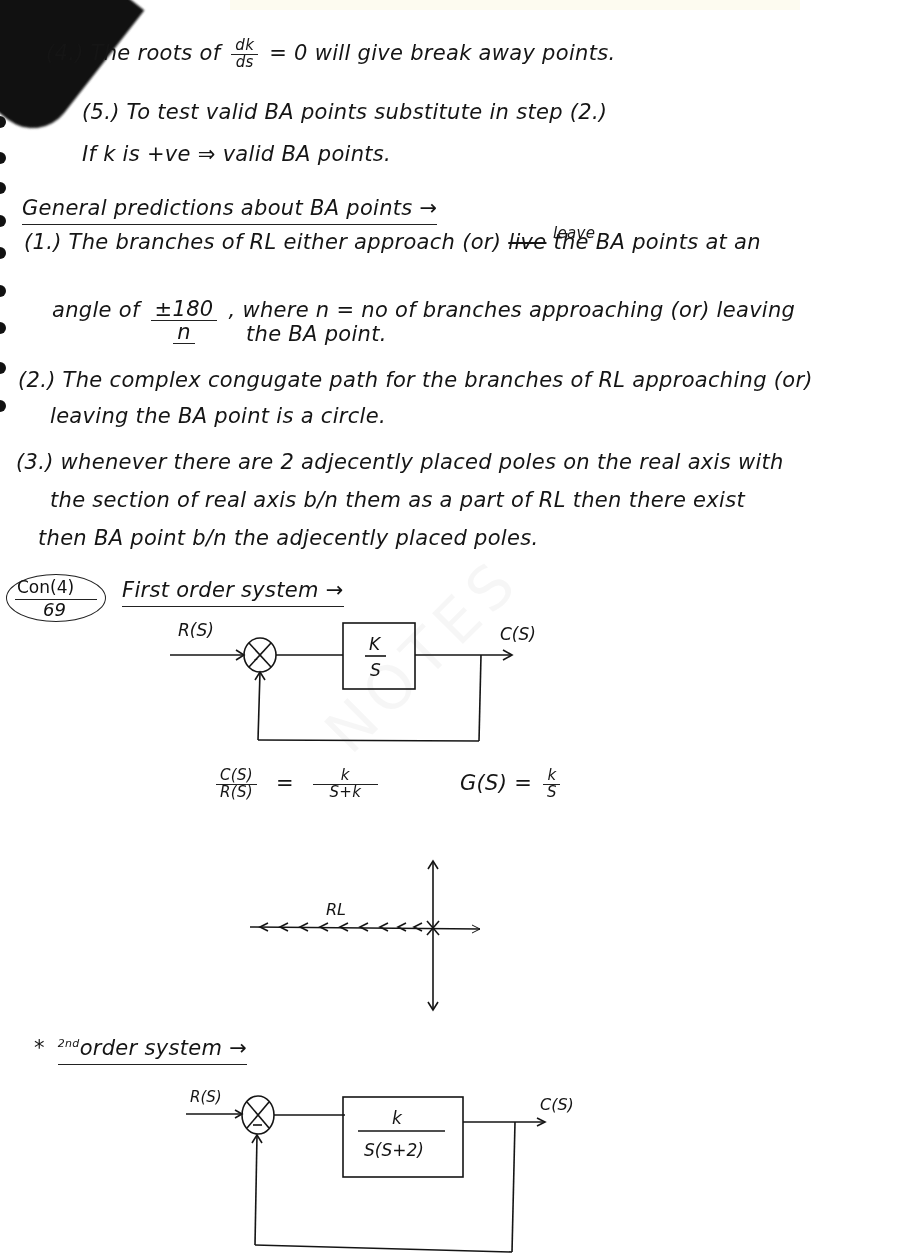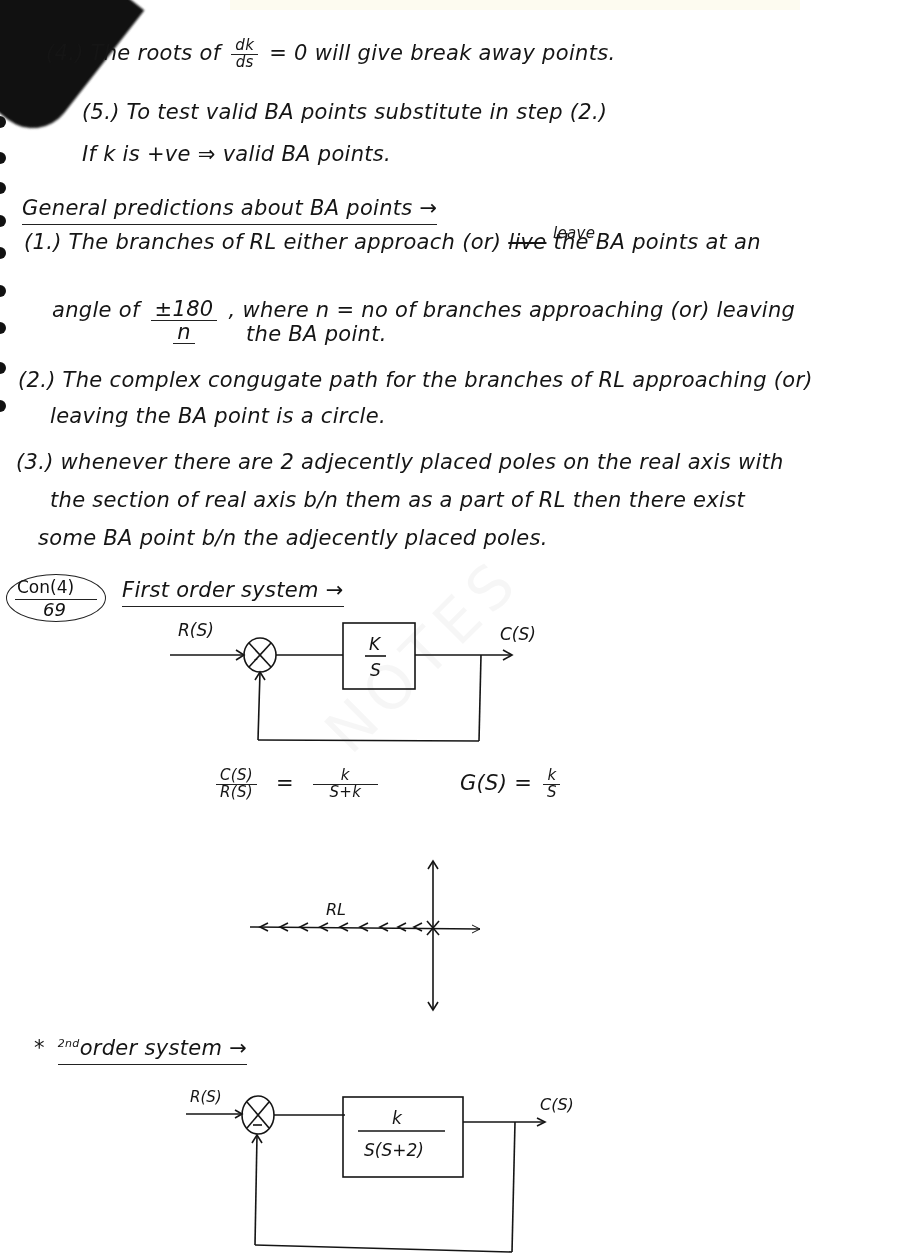--- a/index.html
+++ b/index.html
@@ -104,21 +104,21 @@
     <span>(2.)</span>
     <span>The complex congugate path for the branches of RL approaching (or)</span>
   </div>
   <div class="line" style="left:50px; top:404px;">leaving the BA point is a circle.</div>
 
   <div class="line" style="left:16px; top:450px;">
     <span>(3.)</span>
     <span>whenever there are 2 adjecently placed poles on the real axis with</span>
   </div>
   <div class="line" style="left:50px; top:488px;">the section of real axis b/n them as a part of RL then there exist</div>
-  <div class="line" style="left:38px; top:526px;">some BA point b/n the adjecently placed poles.</div>
+  <div class="line" style="left:38px; top:526px;">then BA point b/n the adjecently placed poles.</div>
 
   <div class="tag">
     <span class="t1">Con(4)</span>
     <div class="hr"></div>
     <span class="t2">69</span>
   </div>
   <div class="line" style="left:122px; top:578px;">
     <span class="u">First order system →</span>
   </div>
 

